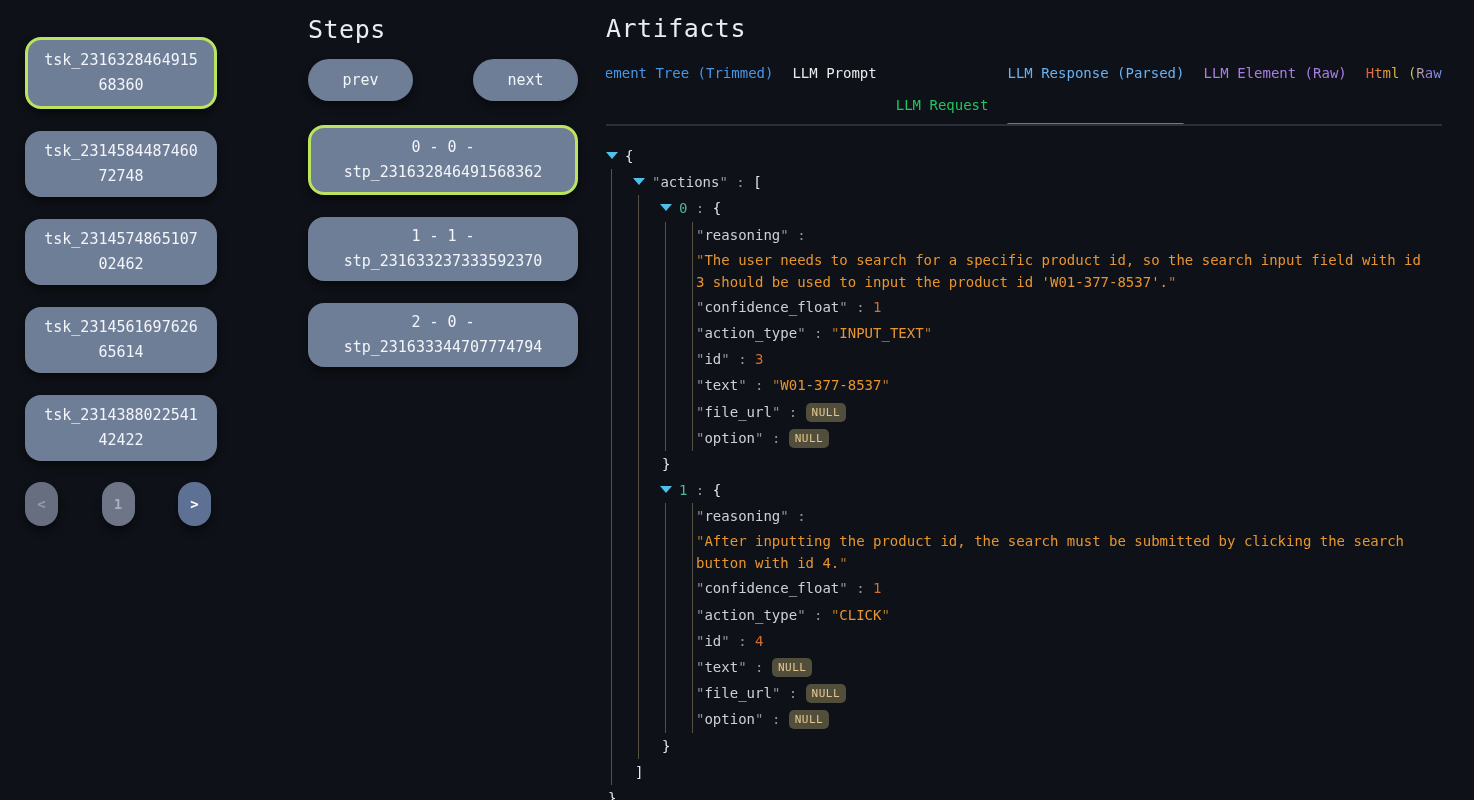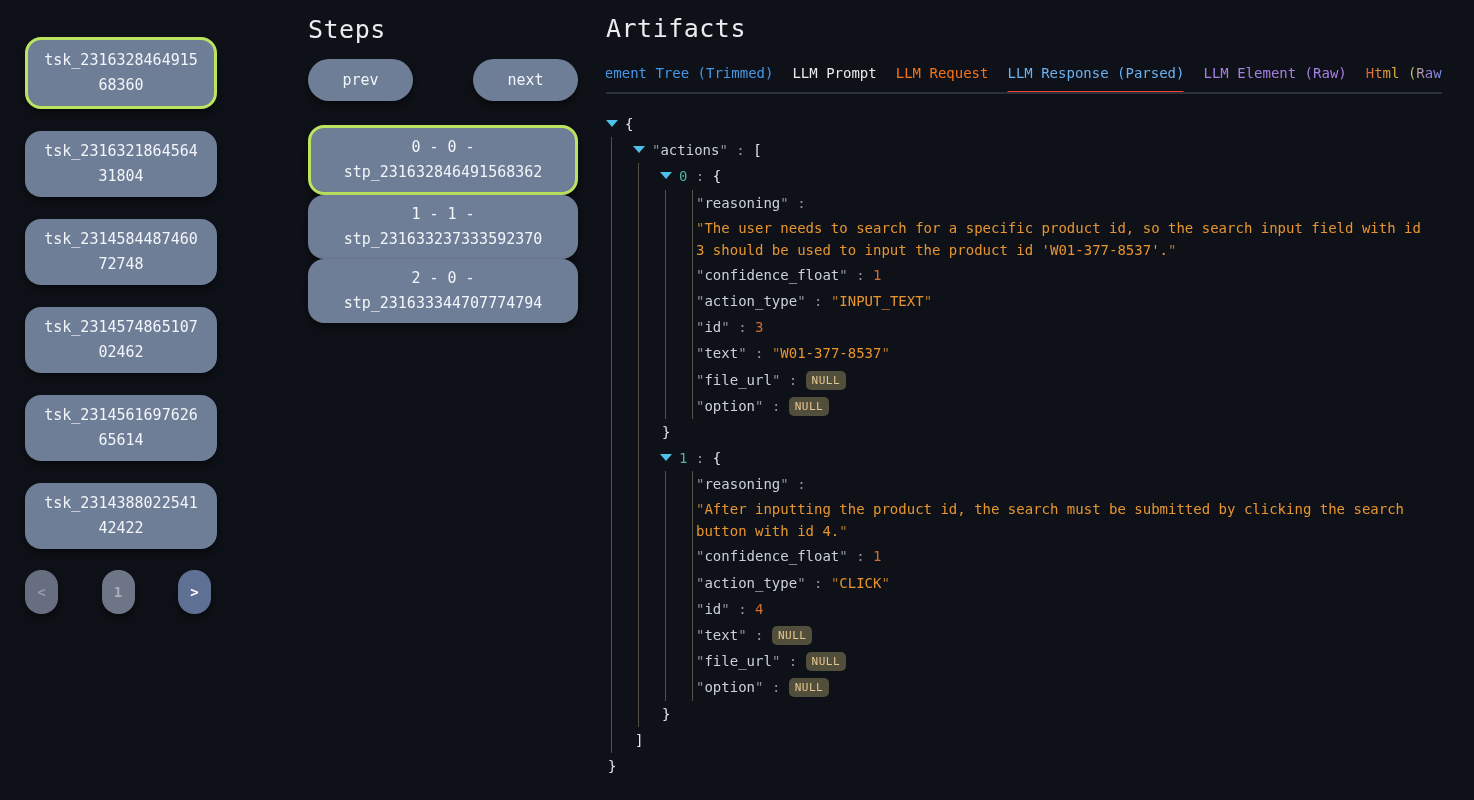--- a/index.html
+++ b/index.html
@@ -15,21 +15,21 @@
   
   .btn{background:var(--btn-bg);color:#f2f5f9;border:none;border-radius:16px;
        font-family:inherit;font-size:15px;line-height:25px;cursor:pointer;
        box-shadow:0 5px 9px rgba(0,0,0,.45);}
   .task-list{margin-top:22px;display:flex;flex-direction:column;gap:22px;}
   .task-btn{width:192px;min-height:66px;padding:8px 16px;word-break:break-all;
        display:flex;align-items:center;justify-content:center;text-align:center;box-sizing:border-box;}
   .task-btn.selected{border:3px solid var(--sel);}
   .btn-row{margin-top:15px;display:flex;justify-content:space-between;}
   .nav-btn{width:105px;height:42px;border-radius:21px;}
-  .step-list{margin-top:24px;display:flex;flex-direction:column;}
+  .step-list{margin-top:24px;display:flex;flex-direction:column;gap:22px;}
   .step-btn{width:270px;min-height:64px;padding:7px 16px;text-align:center;
        display:flex;align-items:center;justify-content:center;box-sizing:border-box;}
   .step-btn.selected{border:3px solid var(--sel);}
   .pagination{margin-top:21px;width:186px;display:flex;justify-content:space-between;}
   .page-btn{width:33px;height:44px;border-radius:16px;font-size:14px;font-weight:bold;padding:0;}
   .page-btn.dim1{background:#666e80;color:#959cab;}
   .page-btn.dim2{background:#6e7586;color:#a9afbc;}
   .page-btn.go{background:#5e7094;color:#ffffff;}
 
   
@@ -61,21 +61,20 @@
        padding:3px 6px;border-radius:5px;letter-spacing:.5px;vertical-align:1px;}
 </style>
 </head>
 <body>
 
 <div class="app">
 
   <section class="tasks">
     <div class="task-list">
         <button class="btn task-btn selected">tsk_231632846491568360</button>
-        <button class="btn task-btn">tsk_231632186456431804</button>
         <button class="btn task-btn">tsk_231458448746072748</button>
         <button class="btn task-btn">tsk_231457486510702462</button>
         <button class="btn task-btn">tsk_231456169762665614</button>
         <button class="btn task-btn">tsk_231438802254142422</button>
       </div>
     <div class="pagination">
       <button class="btn page-btn dim1">&lt;</button>
       <button class="btn page-btn dim2">1</button>
       <button class="btn page-btn go">&gt;</button>
     </div>
@@ -92,21 +91,21 @@
         <button class="btn step-btn">1 - 1 - stp_231633237333592370</button>
         <button class="btn step-btn">2 - 0 - stp_231633344707774794</button>
       </div>
   </section>
 
   <section class="artifacts">
     <h1>Artifacts</h1>
     <div class="tabs">
         <div class="tab clipped" style="color: rgb(70, 151, 230);">Element Tree (Trimmed)</div>
         <div class="tab" style="color: rgb(233, 234, 236);">LLM Prompt</div>
-        <div class="tab" style="color: #f97316;">LLM Request</div>
+        <div class="tab" style="color: #22c55e; margin-top: 32px;">LLM Request</div>
         <div class="tab active" style="color: rgb(106, 177, 242);">LLM Response (Parsed)</div>
         <div class="tab" style="color: rgb(167, 126, 226);">LLM Element (Raw)</div>
         <div class="tab" style="background: linear-gradient(90deg, rgb(224, 86, 60), rgb(232, 164, 62), rgb(214, 212, 78), rgb(156, 124, 228), rgb(100, 168, 232)) text; color: transparent;">Html (Raw)</div>
       </div>
     <div class="tree">
         <div class="trow"><span class="content" style="padding-left: 0px;"><span class="tri"></span><span class="tok-punct">{</span></span></div>
         <div class="trow"><span class="guide" style="left: 5px;"></span><span class="content" style="padding-left: 27px;"><span class="tri"></span><span class="tok-keyq">"</span><span class="tok-key">actions</span><span class="tok-keyq">"</span><span class="tok-colon"> : </span><span class="tok-punct">[</span></span></div>
         <div class="trow"><span class="guide" style="left: 5px;"></span><span class="guide" style="left: 32px;"></span><span class="content" style="padding-left: 54px;"><span class="tri"></span><span class="tok-index">0</span><span class="tok-colon"> : </span><span class="tok-punct">{</span></span></div>
         <div class="trow"><span class="guide" style="left: 5px;"></span><span class="guide" style="left: 32px;"></span><span class="guide" style="left: 59px;"></span><span class="guide" style="left: 86px;"></span><span class="content" style="padding-left: 90px;"><span class="tok-keyq">"</span><span class="tok-key">reasoning</span><span class="tok-keyq">"</span><span class="tok-colon"> : </span></span></div>
         <div class="trow wrap"><span class="guide" style="left: 5px;"></span><span class="guide" style="left: 32px;"></span><span class="guide" style="left: 59px;"></span><span class="guide" style="left: 86px;"></span><span class="content" style="padding-left: 90px;"><span class="tok-strq">"</span><span class="tok-string">The user needs to search for a specific product id, so the search input field with id 3 should be used to input the product id 'W01-377-8537'.</span><span class="tok-strq">"</span></span></div>

